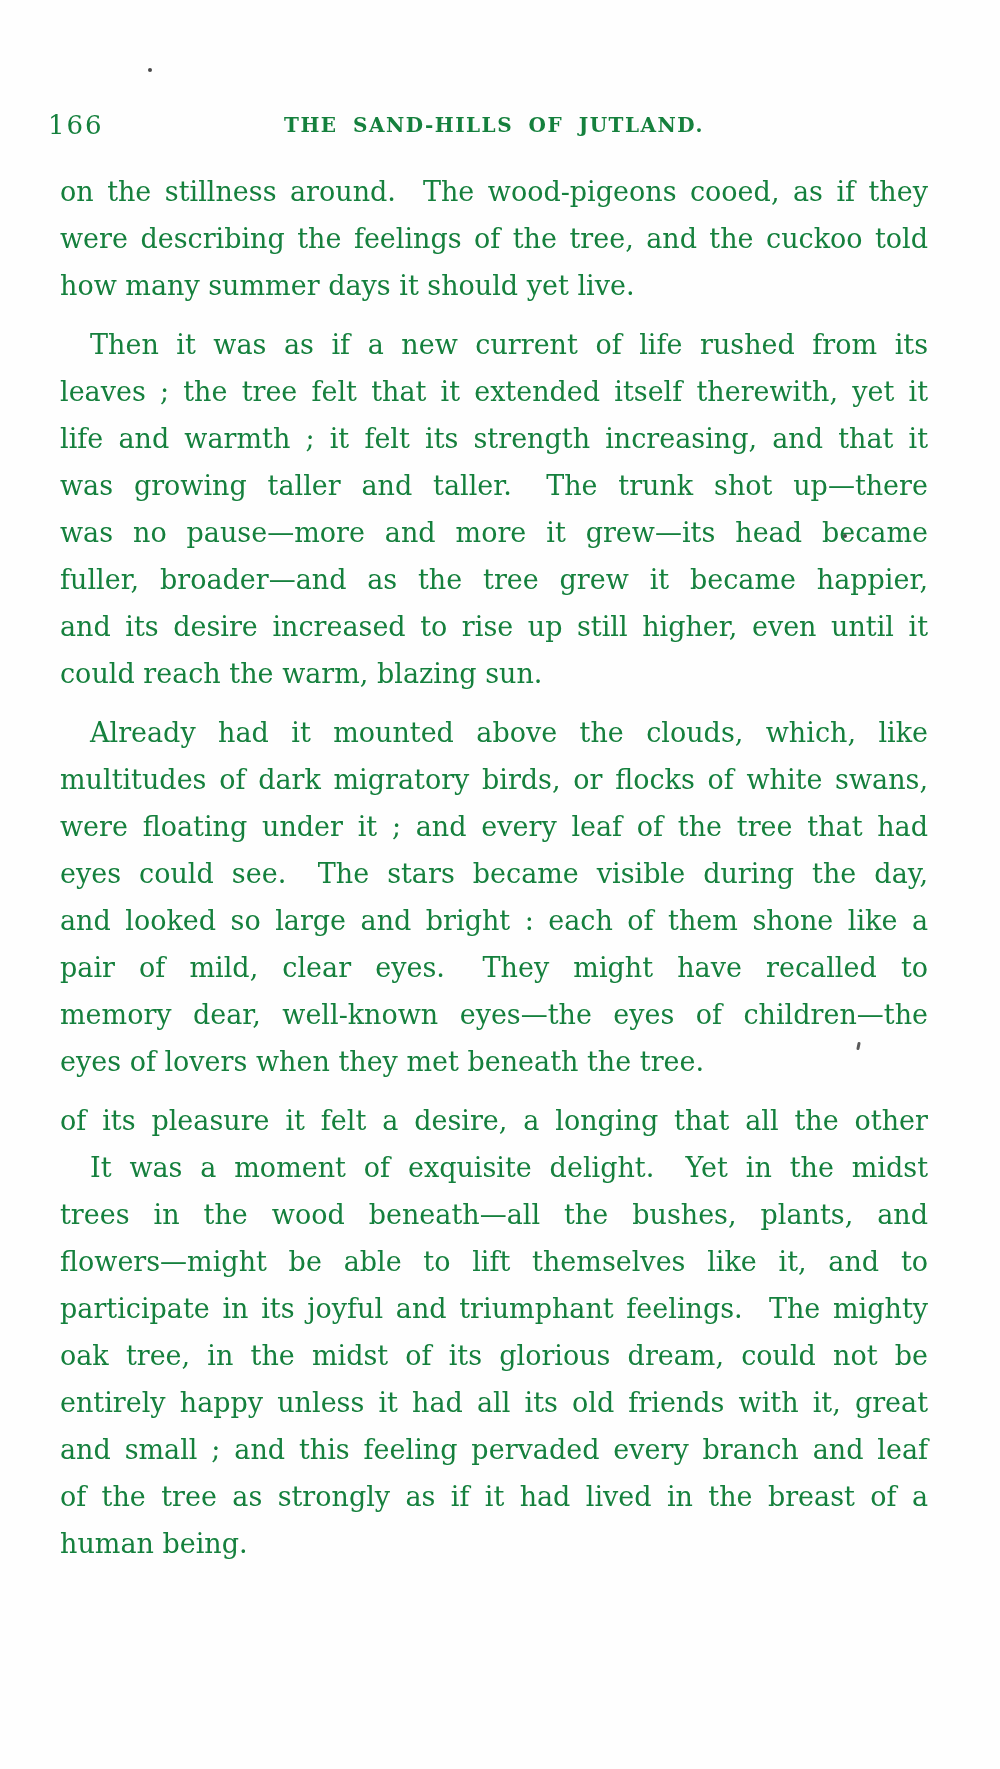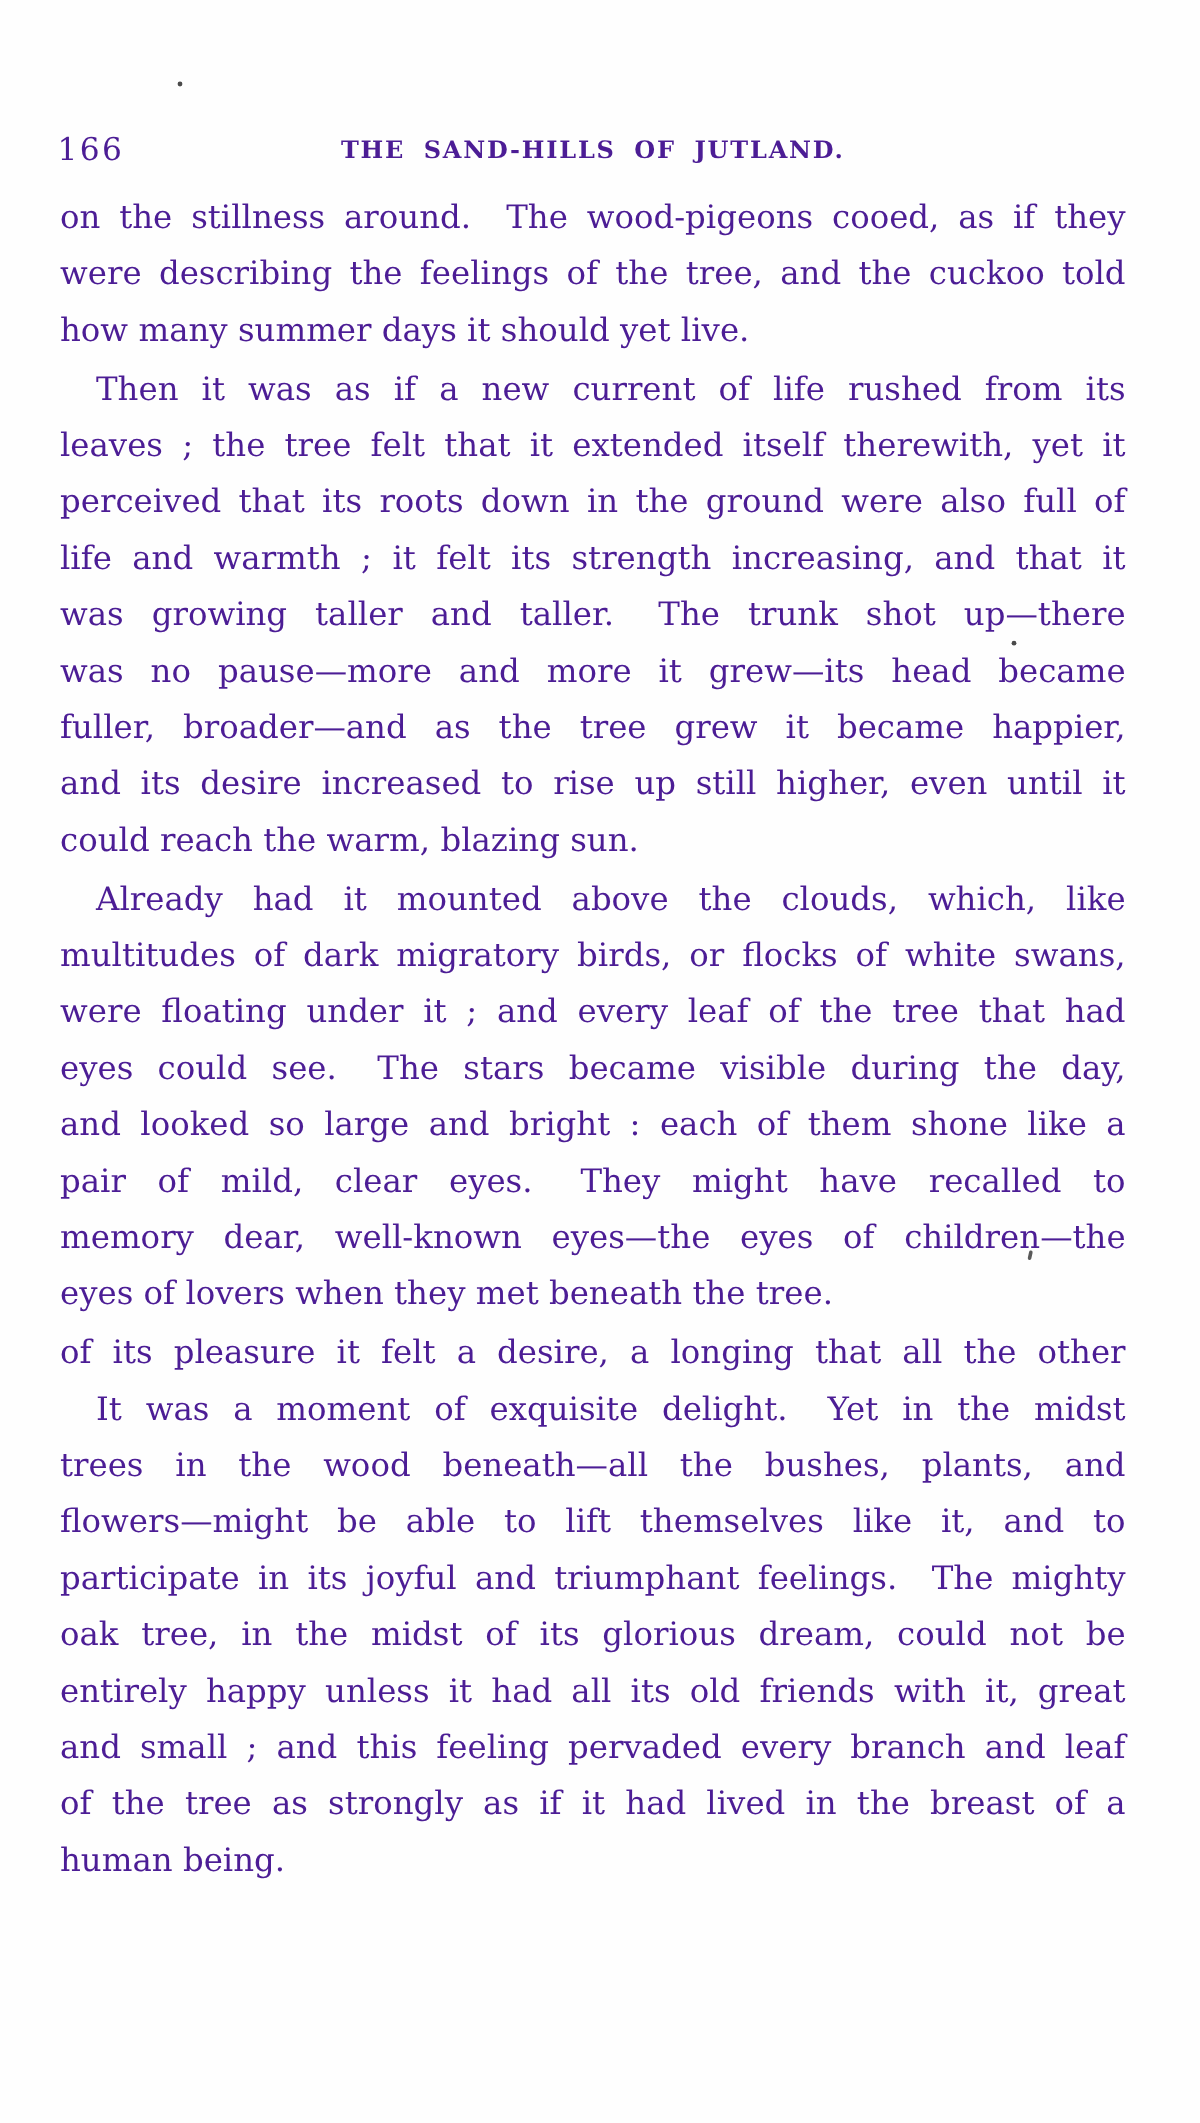--- a/index.html
+++ b/index.html
@@ -5,21 +5,21 @@
   html, body {
     margin: 0;
     padding: 0;
     background: #ffffff;
   }
   .page {
     position: relative;
     width: 1000px;
     height: 1769px;
     background: #fefefe;
-    color: #4c1d95;
+    color: #15803d;
     font-family: "DejaVu Serif", serif;
     overflow: hidden;
   }
   .header {
     position: absolute;
     top: 108px;
     left: 48px;
     width: 892px;
     height: 40px;
   }
@@ -42,21 +42,21 @@
     letter-spacing: 1.5px;
     word-spacing: 7px;
   }
   .body-text {
     position: absolute;
     top: 156px;
     left: 48px;
     width: 892px;
   }
   .paragraph {
-    margin: 2px;
+    margin: 12px;
   }
   .line {
     font-size: 27px;
     line-height: 47px;
     text-align: justify;
     text-align-last: justify;
     white-space: normal;
   }
   .line.last {
     text-align-last: left;
@@ -84,21 +84,20 @@
 
   <div class="body-text" id="page-body">
       <div class="paragraph">
         <div class="line">on the stillness around.  The wood-pigeons cooed, as if they</div>
         <div class="line">were describing the feelings of the tree, and the cuckoo told</div>
         <div class="line last">how many summer days it should yet live.</div>
       </div>
       <div class="paragraph">
         <div class="line indent">Then it was as if a new current of life rushed from its</div>
         <div class="line">leaves ; the tree felt that it extended itself therewith, yet it</div>
-        <div class="line">perceived that its roots down in the ground were also full of</div>
         <div class="line">life and warmth ; it felt its strength increasing, and that it</div>
         <div class="line">was growing taller and taller.  The trunk shot up—there</div>
         <div class="line">was no pause—more and more it grew—its head became</div>
         <div class="line">fuller, broader—and as the tree grew it became happier,</div>
         <div class="line">and its desire increased to rise up still higher, even until it</div>
         <div class="line last">could reach the warm, blazing sun.</div>
       </div>
       <div class="paragraph">
         <div class="line indent">Already had it mounted above the clouds, which, like</div>
         <div class="line">multitudes of dark migratory birds, or flocks of white swans,</div>

